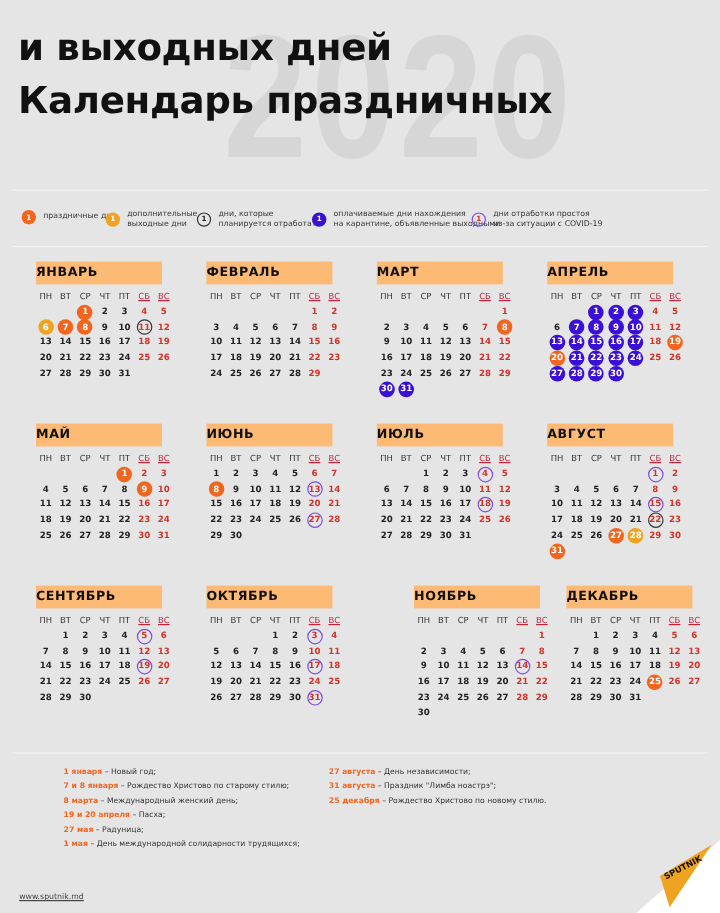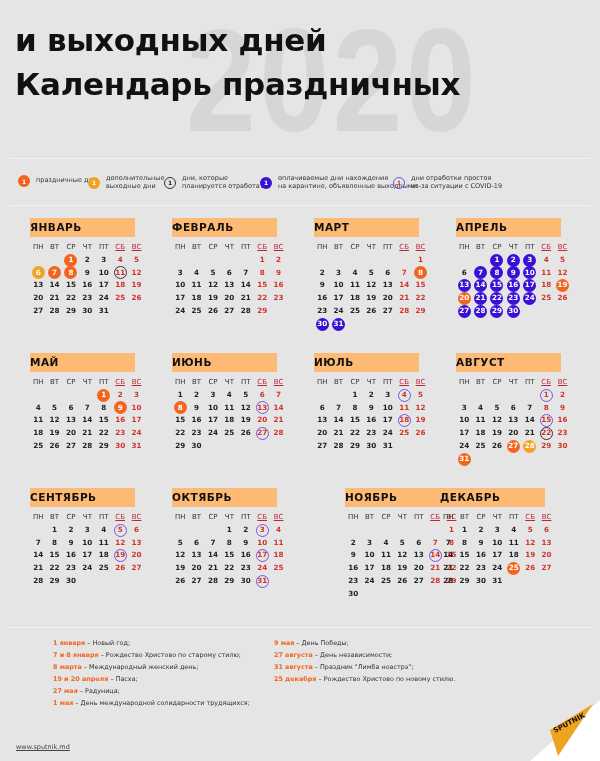--- a/index.html
+++ b/index.html
@@ -579,21 +579,21 @@
         <div class="day"><span>23</span></div>
         <div class="day"><span>24</span></div>
         <div class="day"><span>25</span></div>
         <div class="day"><span>26</span></div>
         <div class="day"><span>27</span></div>
         <div class="day we"><span>28</span></div>
         <div class="day we"><span>29</span></div>
         <div class="day"><span>30</span></div>
       </div>
     </div>
-    <div class="month" style="left: 440px; top: 488px;">
+    <div class="month" style="left: 472px; top: 488px;">
       <div class="mhead">ДЕКАБРЬ</div>
       <div class="grid">
         <div class="wd">ПН</div>
         <div class="wd">ВТ</div>
         <div class="wd">СР</div>
         <div class="wd">ЧТ</div>
         <div class="wd">ПТ</div>
         <div class="wd we">СБ</div>
         <div class="wd we">ВС</div>
         <div></div>
@@ -637,21 +637,20 @@
 <div class="notes" style="left:18px">
   <div><span class="k">1 января</span><span> – Новый год;</span></div>
   <div><span class="k">7 и 8 января</span><span> – Рождество Христово по старому стилю;</span></div>
   <div><span class="k">8 марта</span><span> – Международный женский день;</span></div>
   <div><span class="k">19 и 20 апреля</span><span> – Пасха;</span></div>
   <div><span class="k">27 мая</span><span> – Радуница;</span></div>
   <div><span class="k">1 мая</span><span> – День международной солидарности трудящихся;</span></div>
 </div>
 
 <div class="notes" style="left:239px">
-  <div><span class="k">9 мая</span><span> – День Победы;</span></div>
   <div><span class="k">27 августа</span><span> – День независимости;</span></div>
   <div><span class="k">31 августа</span><span> – Праздник "Лимба ноастрэ";</span></div>
   <div><span class="k">25 декабря</span><span> – Рождество Христово по новому стилю.</span></div>
 </div>
 
 <div class="site">www.sputnik.md</div>
 
 <svg class="logo" viewBox="0 0 70 61">
   <polygon points="70,0 70,61 0,61" fill="#ffffff"></polygon>
   <polygon points="63,4 20,30 28,56" fill="#f0a321"></polygon>

